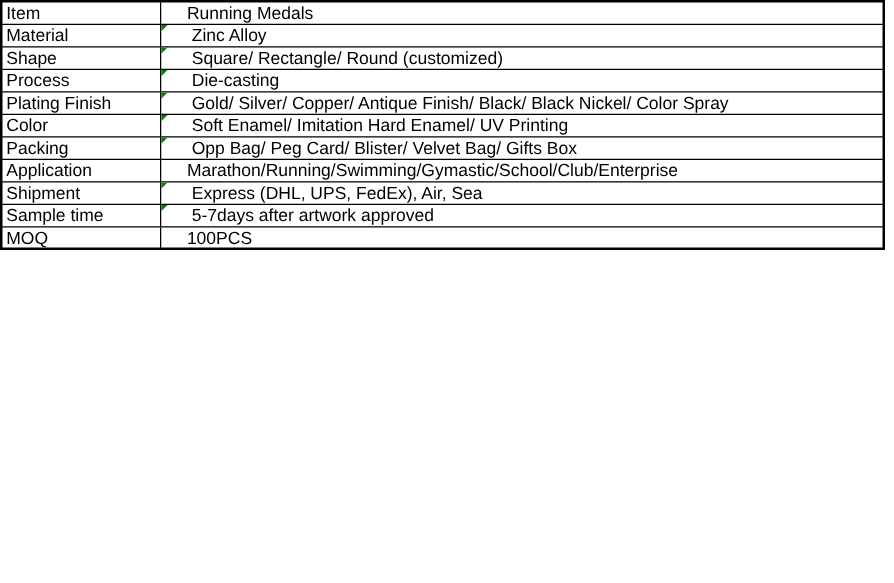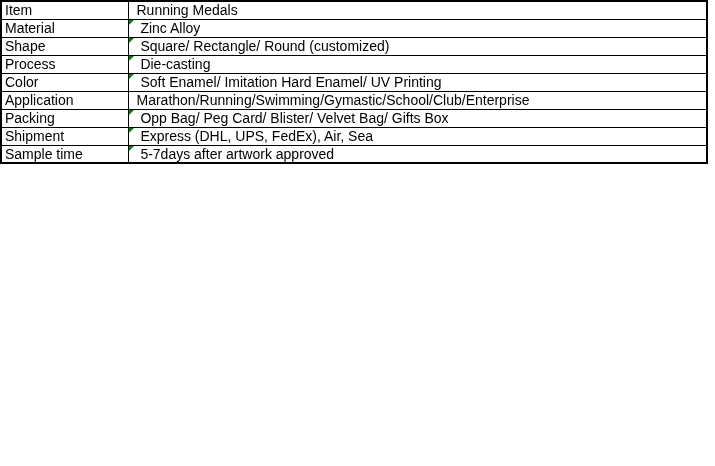--- a/index.html
+++ b/index.html
@@ -25,21 +25,21 @@
     height: 18px;
     padding: 0 2px 0 3px;
     font-size: 14px;
     line-height: 16px;
     color: #000000;
     vertical-align: middle;
     white-space: pre;
     overflow: hidden;
     position: relative;
   }
-  td.value-cell { padding-left: 8px; }
+  td.value-cell { padding-left: 21px; }
   .marker {
     position: absolute;
     top: 0;
     left: 0;
     width: 6px;
     height: 6px;
     clip-path: polygon(0 0, 100% 0, 0 100%);
     display: inline-block;
   }
 </style>
@@ -62,33 +62,41 @@
     </tr>
     <tr>
       <td class="label-cell">Shape</td>
       <td class="value-cell"><span class="marker" style="background-color: rgb(0, 128, 0);"></span><span> Square/ Rectangle/ Round (customized)</span></td>
     </tr>
     <tr>
       <td class="label-cell">Process</td>
       <td class="value-cell"><span class="marker" style="background-color: rgb(0, 128, 0);"></span><span> Die-casting</span></td>
     </tr>
     <tr>
+      <td class="label-cell">Plating Finish</td>
+      <td class="value-cell"><span class="marker" style="background-color: rgb(0, 128, 0);"></span><span> Gold/ Silver/ Copper/ Antique Finish/ Black/ Black Nickel/ Color Spray</span></td>
+    </tr>
+    <tr>
       <td class="label-cell">Color</td>
       <td class="value-cell"><span class="marker" style="background-color: rgb(0, 128, 0);"></span><span> Soft Enamel/ Imitation Hard Enamel/ UV Printing</span></td>
     </tr>
     <tr>
+      <td class="label-cell">Packing</td>
+      <td class="value-cell"><span class="marker" style="background-color: rgb(0, 128, 0);"></span><span> Opp Bag/ Peg Card/ Blister/ Velvet Bag/ Gifts Box</span></td>
+    </tr>
+    <tr>
       <td class="label-cell">Application</td>
       <td class="value-cell"><span>Marathon/Running/Swimming/Gymastic/School/Club/Enterprise</span></td>
-    </tr>
-    <tr>
-      <td class="label-cell">Packing</td>
-      <td class="value-cell"><span class="marker" style="background-color: rgb(0, 128, 0);"></span><span> Opp Bag/ Peg Card/ Blister/ Velvet Bag/ Gifts Box</span></td>
     </tr>
     <tr>
       <td class="label-cell">Shipment</td>
       <td class="value-cell"><span class="marker" style="background-color: rgb(0, 128, 0);"></span><span> Express (DHL, UPS, FedEx), Air, Sea</span></td>
     </tr>
     <tr>
       <td class="label-cell">Sample time</td>
       <td class="value-cell"><span class="marker" style="background-color: rgb(0, 128, 0);"></span><span> 5-7days after artwork approved</span></td>
     </tr>
+    <tr>
+      <td class="label-cell">MOQ</td>
+      <td class="value-cell"><span>100PCS</span></td>
+    </tr>
   </tbody>
 </table>
 
 </body></html>

